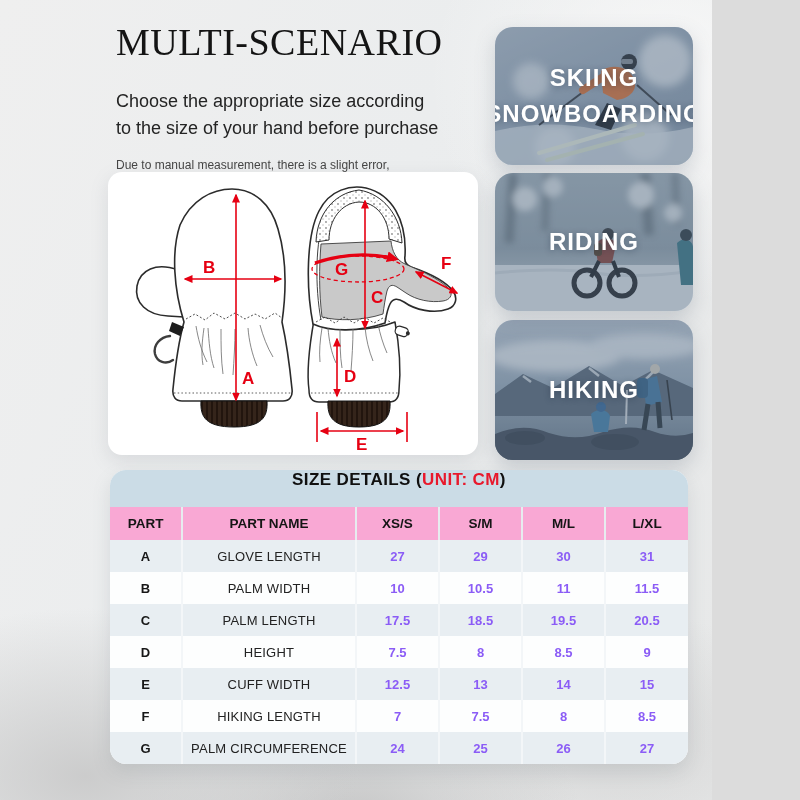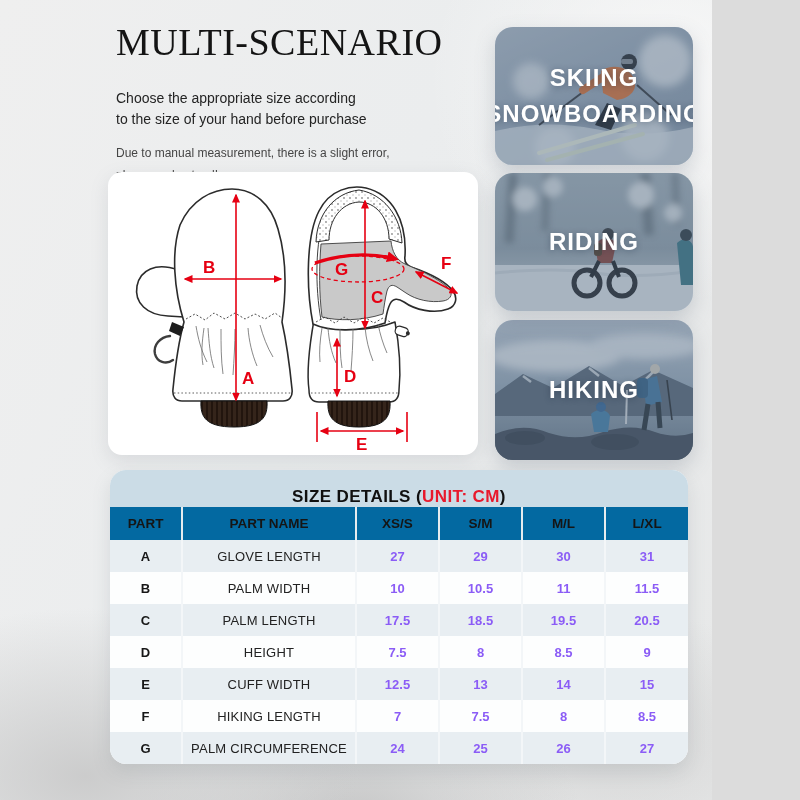--- a/index.html
+++ b/index.html
@@ -12,21 +12,21 @@
       radial-gradient(40% 22% at 86% 92%, rgba(205,205,205,.7), rgba(205,205,205,0) 72%),
       radial-gradient(50% 40% at 95% 10%, rgba(250,250,250,.9), rgba(250,250,250,0) 70%),
       linear-gradient(115deg,#efefef 0%,#ebedee 45%,#e7e8e8 100%);
   }
   
   .intro{position:absolute;left:116px;top:20px;width:372px;}
   .intro h1{
     margin:0;font-family:"Liberation Serif",serif;font-weight:400;
     font-size:38px;letter-spacing:.5px;color:#141414;white-space:nowrap;
   }
-  .subtitle{margin:24px 0 0 0;font-size:14px;line-height:1.5;color:#242424;}
+  .subtitle{margin:24px 0 0 0;font-size:18px;line-height:1.5;color:#242424;}
   .note{margin:13px 0 0 0;font-size:12px;line-height:1.8;color:#454545;}
   
   .scenario-card{
     position:absolute;left:495px;width:198px;height:138px;border-radius:18px;
     overflow:hidden;box-shadow:0 8px 20px rgba(90,105,120,.25);
   }
   .card-skiing{top:27px;} .card-riding{top:173px;} .card-hiking{top:320px;height:140px;}
   .photo{position:absolute;inset:0;}
   .photo-skiing{background:linear-gradient(155deg,#b6c2cf 0%,#9fafc0 45%,#8c9db0 100%);}
   .photo-riding{background:linear-gradient(180deg,#aab8c2 0%,#9aa9b4 55%,#d3dce2 100%);}
@@ -44,28 +44,28 @@
     border-radius:14px;box-shadow:0 6px 18px rgba(120,130,140,.18);
   }
   .diagram-card svg{display:block;}
   .dl{font:600 17px "Liberation Sans",sans-serif;fill:#e60012;}
   
   .size-table{
     position:absolute;left:110px;top:470px;width:578px;border-radius:16px;overflow:hidden;
     box-shadow:0 8px 18px rgba(110,120,130,.18);background:#fff;
   }
   .table-title{
-    height:37px;background:#cbdce6;display:flex;align-items:flex-end;justify-content:center;
+    height:37px;background:#cbdce6;display:flex;align-items:flex-start;justify-content:center;
     font-size:17px;font-weight:700;color:#101010;letter-spacing:.4px;
   }
   .table-title .unit{color:#e8192c;}
   table{border-collapse:collapse;width:578px;table-layout:fixed;}
   col.c-part{width:72px;} col.c-name{width:174px;} col.c-size{width:83px;}
   th,td{text-align:center;vertical-align:middle;padding:0;}
-  thead th{height:33px;font-size:13.5px;font-weight:700;color:#151515;background:#0369a1;
+  thead th{height:33px;font-size:13.5px;font-weight:700;color:#151515;background:#f9a8d4;
     border-left:2px solid #e7ecef;}
   thead th:first-child{border-left:none;}
   tbody td{height:32px;border-left:2px solid #f3f6f8;}
   tbody td:first-child{border-left:none;}
   tbody tr.stripe{background:#e8eef2;}
   tbody tr.plain{background:#fdfefe;}
   td.part{font-size:13px;font-weight:700;color:#171717;}
   td.pname{font-size:13px;font-weight:500;color:#222;letter-spacing:.2px;}
   td.val{font-size:13px;font-weight:700;color:#8b5cf6;}
 </style>

